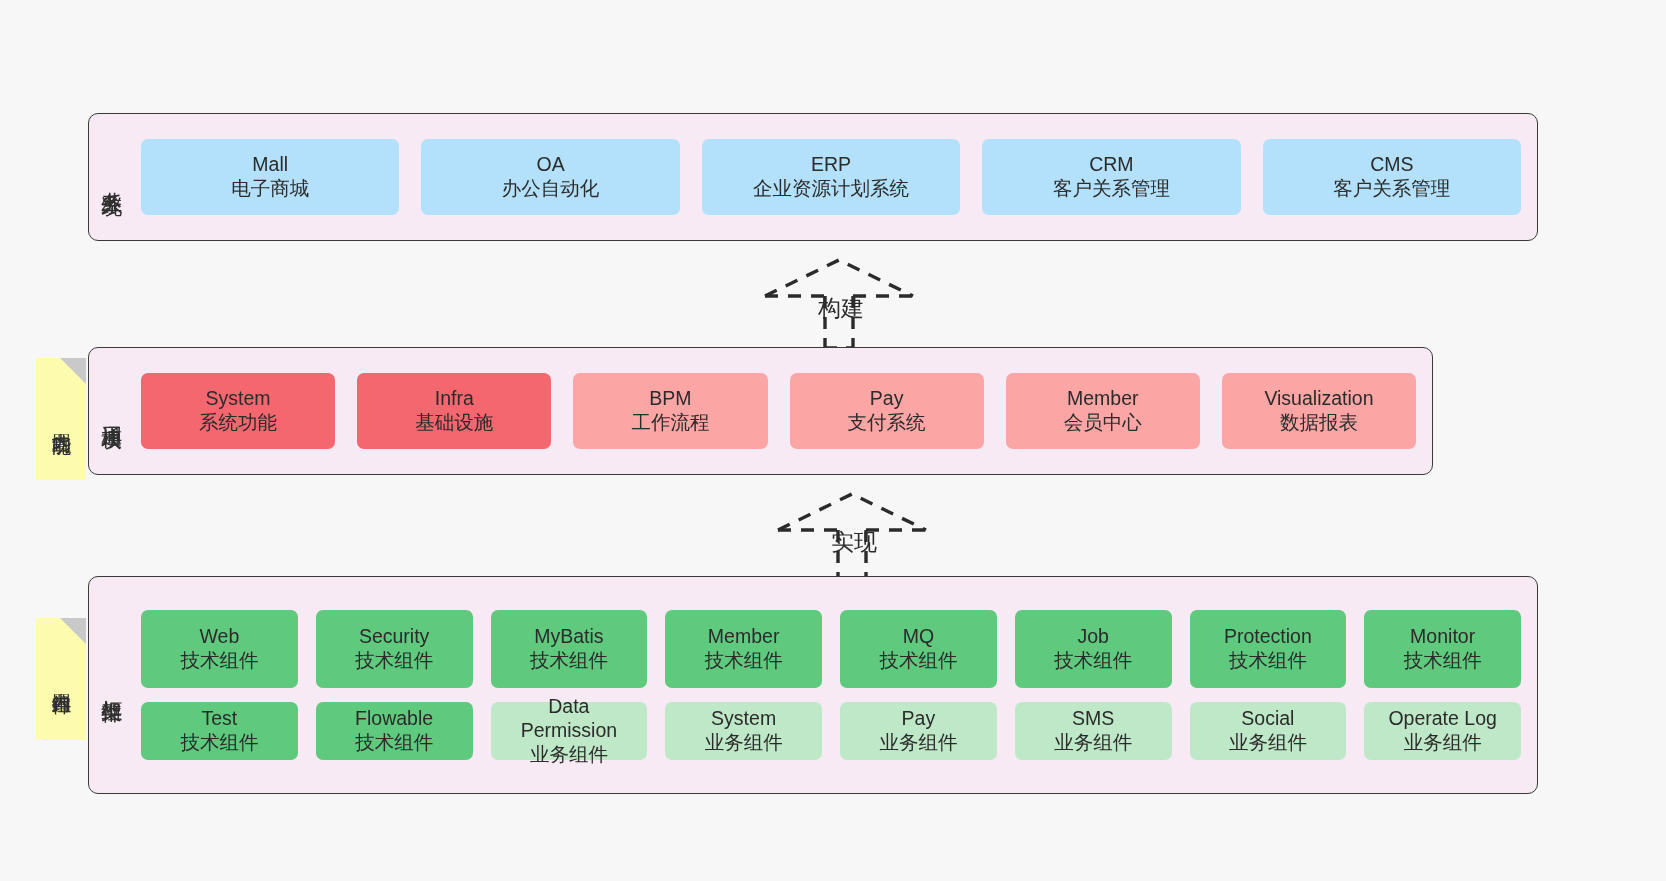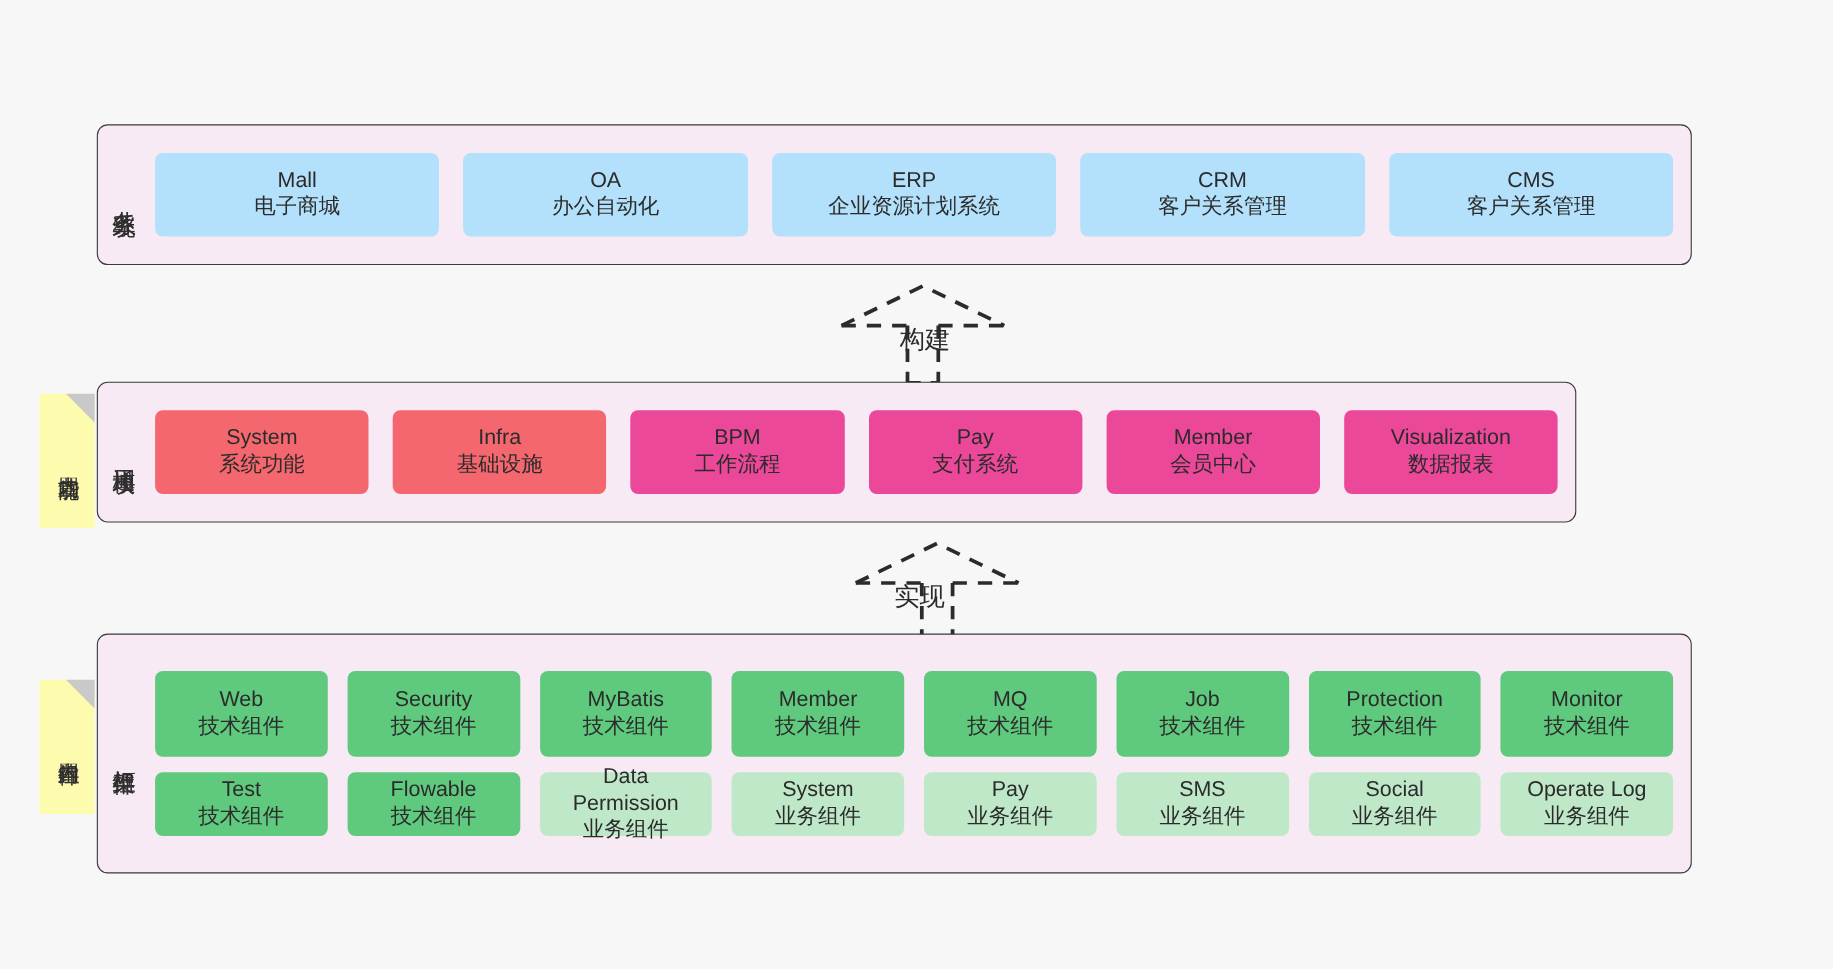--- a/index.html
+++ b/index.html
@@ -71,21 +71,21 @@
     line-height: 1.22;
     color: #2b2b2b;
     padding: 4px 6px;
   }
   .card .t1 { font-size: 19.5px; }
   .card .t2 { font-size: 19.5px; }
   .card .t3 { font-size: 19.5px; }
 
   .c-blue       { background: #b3e0fb; }
   .c-red        { background: #f4676e; }
-  .c-pink       { background: #ec4899; text-align: right; }
+  .c-pink       { background: #fca5a5; text-align: right; }
   .c-green      { background: #5fc97e; }
   .c-lightgreen { background: #bfe8c8; }
 
   
   .note {
     position: absolute;
     background: #fdfbad;
     color: #2f2f2f;
     font-size: 19.5px;
     line-height: 1.12;
@@ -203,21 +203,21 @@
   </div>
 
   <svg class="arrow" style="left:768px; top:492px; width:160px; height:92px;" viewBox="0 0 160 92">
     <path d="M 70 92 L 70 36" fill="none" stroke="#2b2b2b" stroke-width="3.4" stroke-dasharray="12 9" stroke-linecap="butt"></path>
     <path d="M 98 92 L 98 36" fill="none" stroke="#2b2b2b" stroke-width="3.4" stroke-dasharray="12 9" stroke-linecap="butt"></path>
     <path d="M 70 90 L 98 90" fill="none" stroke="#2b2b2b" stroke-width="3.4" stroke-dasharray="12 9"></path>
     <path d="M 10 38 L 84 2 L 158 38" fill="none" stroke="#2b2b2b" stroke-width="3.4" stroke-dasharray="13 10" stroke-linejoin="miter"></path>
     <path d="M 10 38 L 70 38" fill="none" stroke="#2b2b2b" stroke-width="3.4" stroke-dasharray="13 10"></path>
     <path d="M 98 38 L 158 38" fill="none" stroke="#2b2b2b" stroke-width="3.4" stroke-dasharray="13 10"></path>
   </svg>
-  <div class="arrow-label" style="left:813px; top:527px;text-align:center;">实现</div>
+  <div class="arrow-label" style="left:831px; top:527px;text-align:center;">实现</div>
 
   <div class="note" style="left:36px; top:618px; width:50px; height:122px;">
     <span class="fold"></span>
     <span>内置组件</span>
   </div>
 
   <div class="layer" id="layer-framework" style="left:88px; top:576px; width:1450px; height:218px;">
     <div class="layer-label">框架组件</div>
     <div class="layer-body" style="gap:14px;">
 

